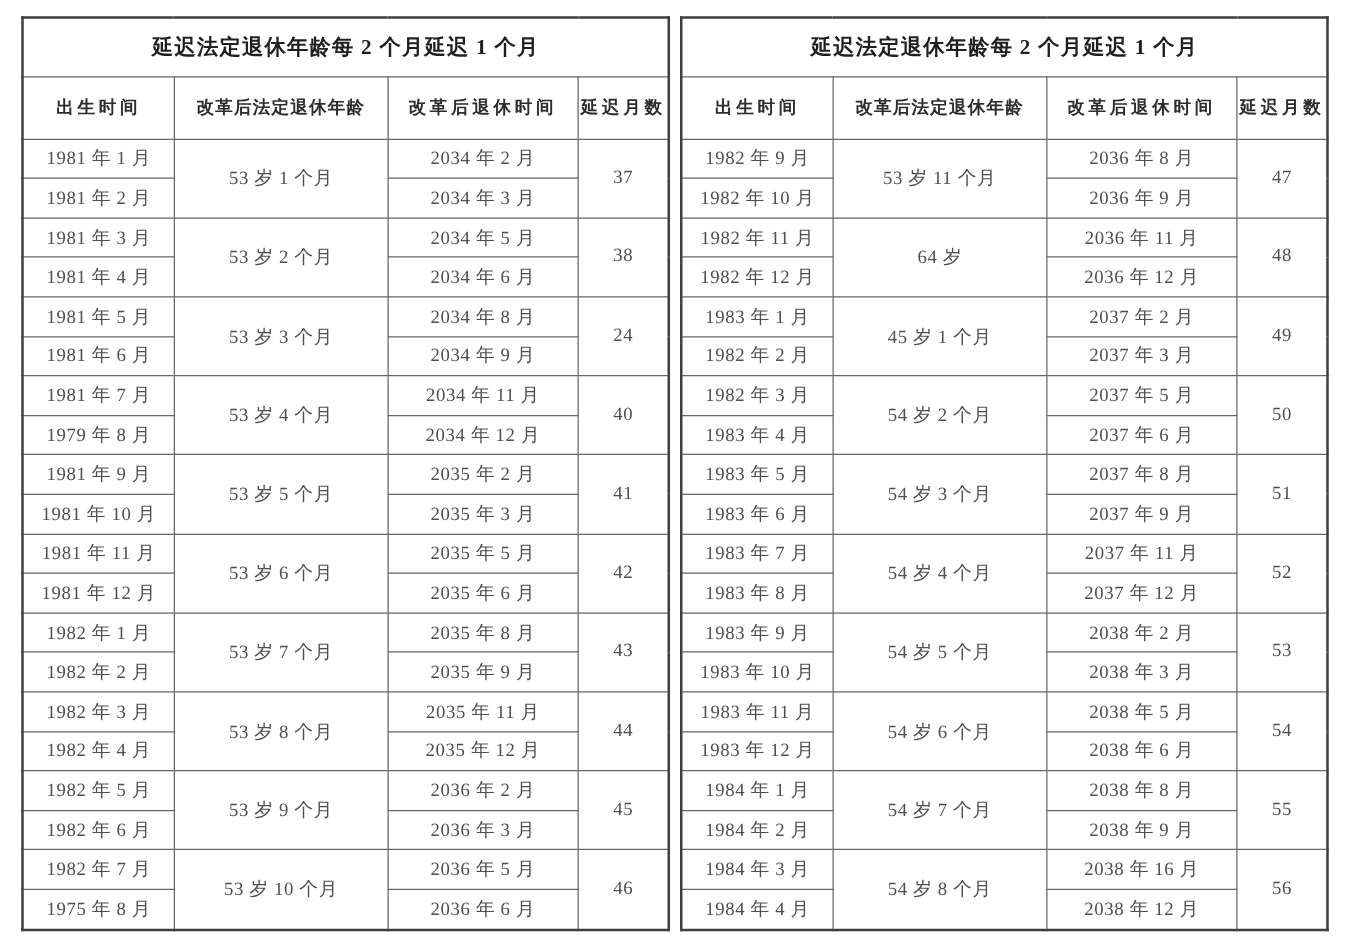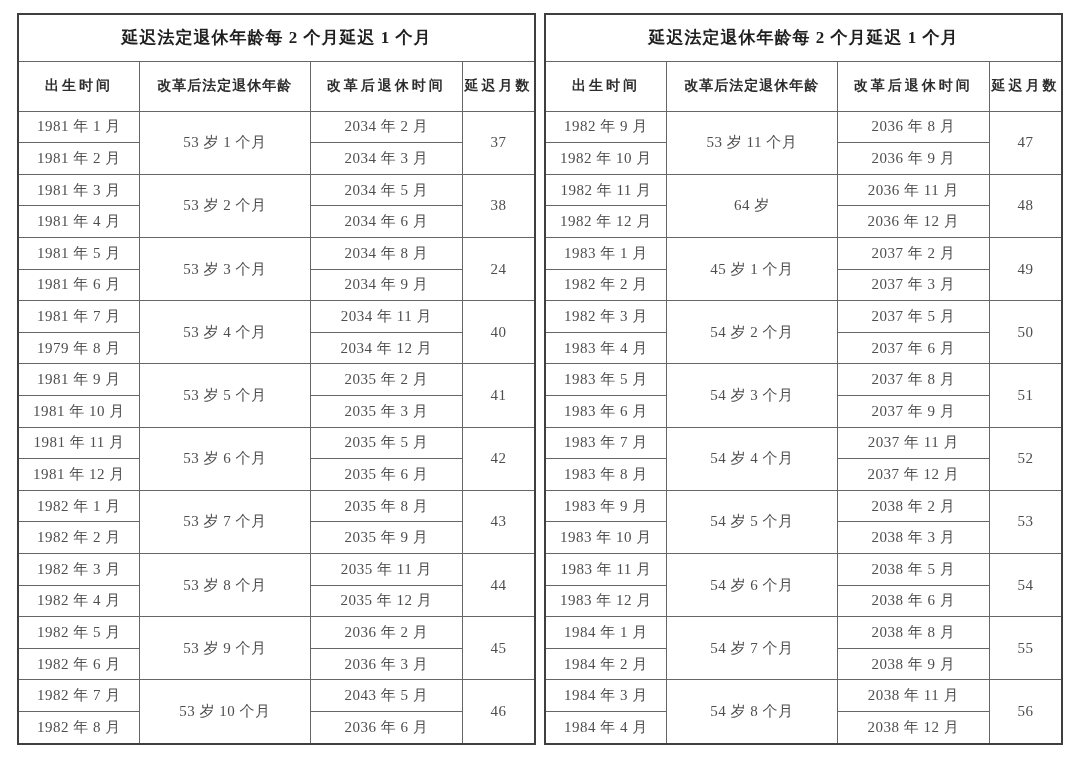--- a/index.html
+++ b/index.html
@@ -160,25 +160,25 @@
             <td>2036 年 2 月</td>
             <td rowspan="2">45</td>
           </tr>
           <tr>
             <td>1982 年 6 月</td>
             <td>2036 年 3 月</td>
           </tr>
           <tr>
             <td>1982 年 7 月</td>
             <td rowspan="2">53 岁 10 个月</td>
-            <td>2043 年 5 月</td>
+            <td>2036 年 5 月</td>
             <td rowspan="2">46</td>
           </tr>
           <tr>
-            <td>1982 年 8 月</td>
+            <td>1975 年 8 月</td>
             <td>2036 年 6 月</td>
           </tr>
         </tbody>
       </table>
     </div>
   <div class="table-host">
       <table class="retire-table">
         <colgroup>
           <col style="width: 23.5%;">
           <col style="width: 33%;">
@@ -283,21 +283,21 @@
             <td>2038 年 8 月</td>
             <td rowspan="2">55</td>
           </tr>
           <tr>
             <td>1984 年 2 月</td>
             <td>2038 年 9 月</td>
           </tr>
           <tr>
             <td>1984 年 3 月</td>
             <td rowspan="2">54 岁 8 个月</td>
-            <td>2038 年 11 月</td>
+            <td>2038 年 16 月</td>
             <td rowspan="2">56</td>
           </tr>
           <tr>
             <td>1984 年 4 月</td>
             <td>2038 年 12 月</td>
           </tr>
         </tbody>
       </table>
     </div>
 </div>

